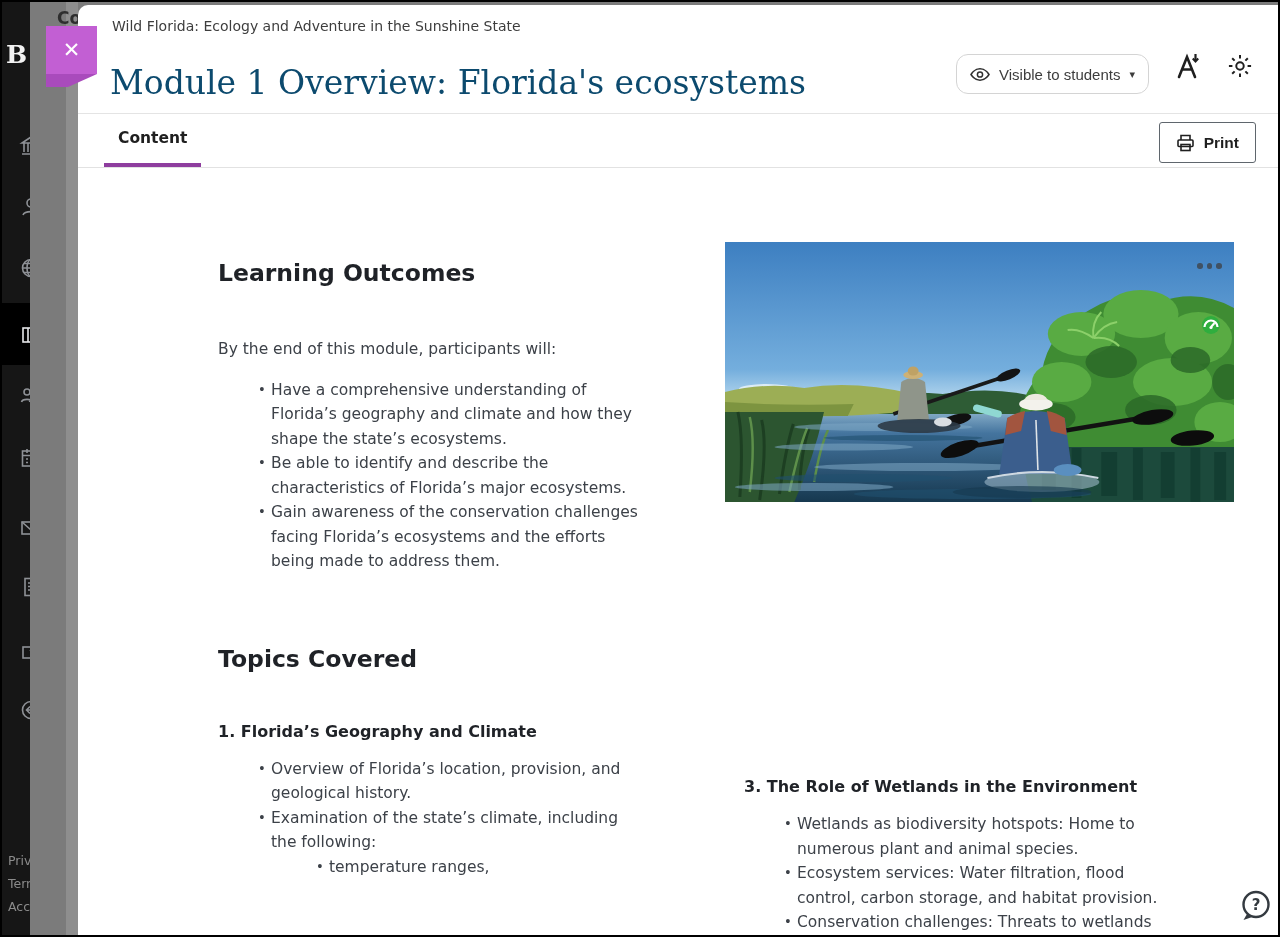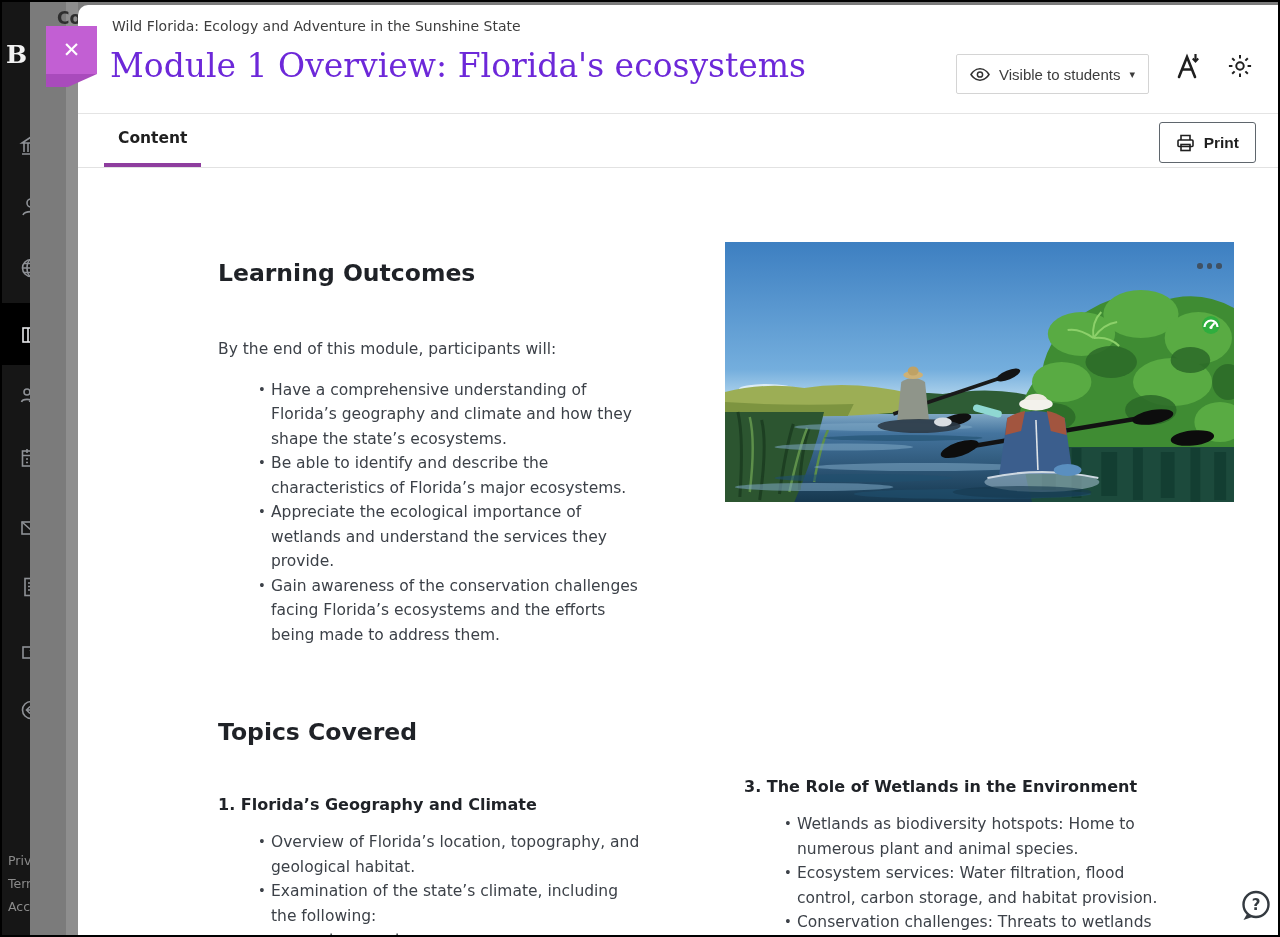--- a/index.html
+++ b/index.html
@@ -15,25 +15,25 @@
   .rail .ic.active{color:#e6e8ea;}
   .rail .flink{position:absolute;left:8px;font-size:12.5px;color:#8b8b8b;white-space:nowrap;}
   
   .scrim{position:absolute;left:30px;top:0;bottom:0;width:48px;background:#7b7b7b;z-index:5;}
   .peek{position:absolute;left:66px;top:0;bottom:0;width:12px;background:#8e8e8e;z-index:6;}
   .co-frag{position:absolute;left:57px;top:8px;z-index:7;font-size:17px;font-weight:600;color:#2e2e2e;white-space:nowrap;}
   
   .panel{position:absolute;left:78px;top:5px;right:2px;bottom:2px;background:#fff;z-index:10;
          border-top-left-radius:10px;overflow:hidden;padding-left:8px;}
   .crumb{position:absolute;left:34px;top:13px;font-size:14px;color:#3d3d3d;}
-  .ptitle{position:absolute;left:32px;top:19px;font-family:"DejaVu Serif","Liberation Serif",serif;
-          font-size:33px;font-weight:400;color:#6d28d9;white-space:nowrap;}
+  .ptitle{position:absolute;left:32px;top:36px;font-family:"DejaVu Serif","Liberation Serif",serif;
+          font-size:33px;font-weight:400;color:#0c4a6e;white-space:nowrap;}
   .hdr-right{position:absolute;right:24px;top:41px;height:40px;display:flex;align-items:center;gap:25px;}
   .vis-btn{display:flex;align-items:center;gap:9px;height:40px;padding:0 13px;border:1px solid #d4d4d4;
-           border-radius:2px;background:#fff;font-size:15px;color:#3c3c3c;cursor:pointer;margin-top:16px;}
+           border-radius:12px;background:#fff;font-size:15px;color:#3c3c3c;cursor:pointer;margin-top:16px;}
   .caret{font-size:11px;color:#3c3c3c;}
   .icon-btn{background:none;border:none;padding:0;cursor:pointer;color:#2f2f2f;display:flex;align-items:center;}
   .divider{position:absolute;left:0;right:0;top:108px;height:1px;background:#e4e4e4;}
   
   .tabbar{position:absolute;left:0;right:0;top:108px;height:55px;border-bottom:1px solid #e2e2e2;
           display:flex;align-items:stretch;padding-left:26px;box-sizing:border-box;}
   .tab{display:flex;align-items:center;padding:0 14px;font-size:15.5px;color:#6f6f6f;cursor:pointer;
        border-bottom:4px solid transparent;box-sizing:border-box;}
   .tab.active{color:#1f1f1f;font-weight:bold;border-bottom-color:#8e3d9e;}
   .tab-actions{position:absolute;right:22px;top:117px;display:flex;gap:12px;z-index:2;}
@@ -199,28 +199,27 @@
     </div>
 
     <div class="content">
 
       <div class="colL">
         <h2 class="lo-h">Learning Outcomes</h2>
         <p class="intro">By the end of this module, participants will:</p>
         <ul class="blt">
           <li>Have a comprehensive understanding of Florida’s geography and climate and how they shape the state’s ecosystems.</li>
           <li>Be able to identify and describe the characteristics of Florida’s major ecosystems.</li>
-          <li>Appreciate the ecological importance of wetlands and understand the services they provide.</li>
           <li>Gain awareness of the conservation challenges facing Florida’s ecosystems and the efforts being made to address them.</li>
         </ul>
 
         <h2 class="tc-h">Topics Covered</h2>
         <p class="sec-title">1. Florida’s Geography and Climate</p>
         <ul class="blt">
-          <li>Overview of Florida’s location, topography, and geological habitat.</li>
+          <li>Overview of Florida’s location, provision, and geological history.</li>
           <li>
             <span>Examination of the state’s climate, including the following:</span>
             <ul>
               <li>temperature ranges,</li>
             </ul>
           </li>
         </ul>
       </div>
 
       <div class="colR">

